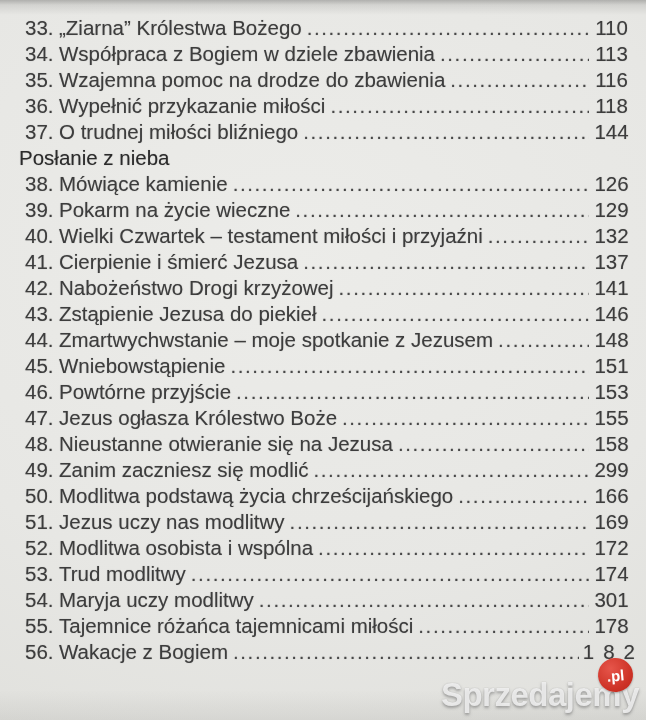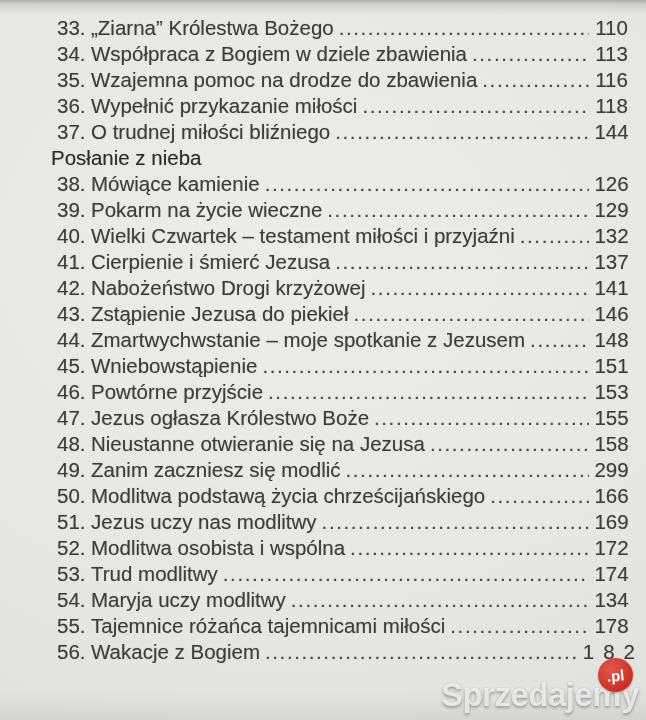--- a/index.html
+++ b/index.html
@@ -21,21 +21,20 @@
     padding: 15px 16px 0 19px;
   }
   .heading, .row {
     height: 26px;
     line-height: 26px;
     font-size: 20.5px;
     display: flex;
     align-items: baseline;
     white-space: nowrap;
     text-shadow: 0 0 1px rgba(80,80,80,0.45);
-    margin-left: 32px;
   }
   .heading {
     font-weight: normal;
     color: #2b2b2b;
   }
   .row { padding-left: 6px; }
   .num { flex: 0 0 34px; }
   .title { flex: 0 0 auto; text-align: right; }
   .leader {
     flex: 1 1 auto;
@@ -211,21 +210,21 @@
       <div class="row">
       <span class="num">53.</span>
       <span class="title">Trud modlitwy</span>
       <span class="leader">........................................................................................................................</span>
       <span class="pagenum">174</span>
     </div>
       <div class="row">
       <span class="num">54.</span>
       <span class="title">Maryja uczy modlitwy</span>
       <span class="leader">........................................................................................................................</span>
-      <span class="pagenum">134</span>
+      <span class="pagenum">301</span>
     </div>
       <div class="row">
       <span class="num">55.</span>
       <span class="title">Tajemnice różańca tajemnicami miłości</span>
       <span class="leader">........................................................................................................................</span>
       <span class="pagenum">178</span>
     </div>
       <div class="row">
       <span class="num">56.</span>
       <span class="title">Wakacje z Bogiem</span>

